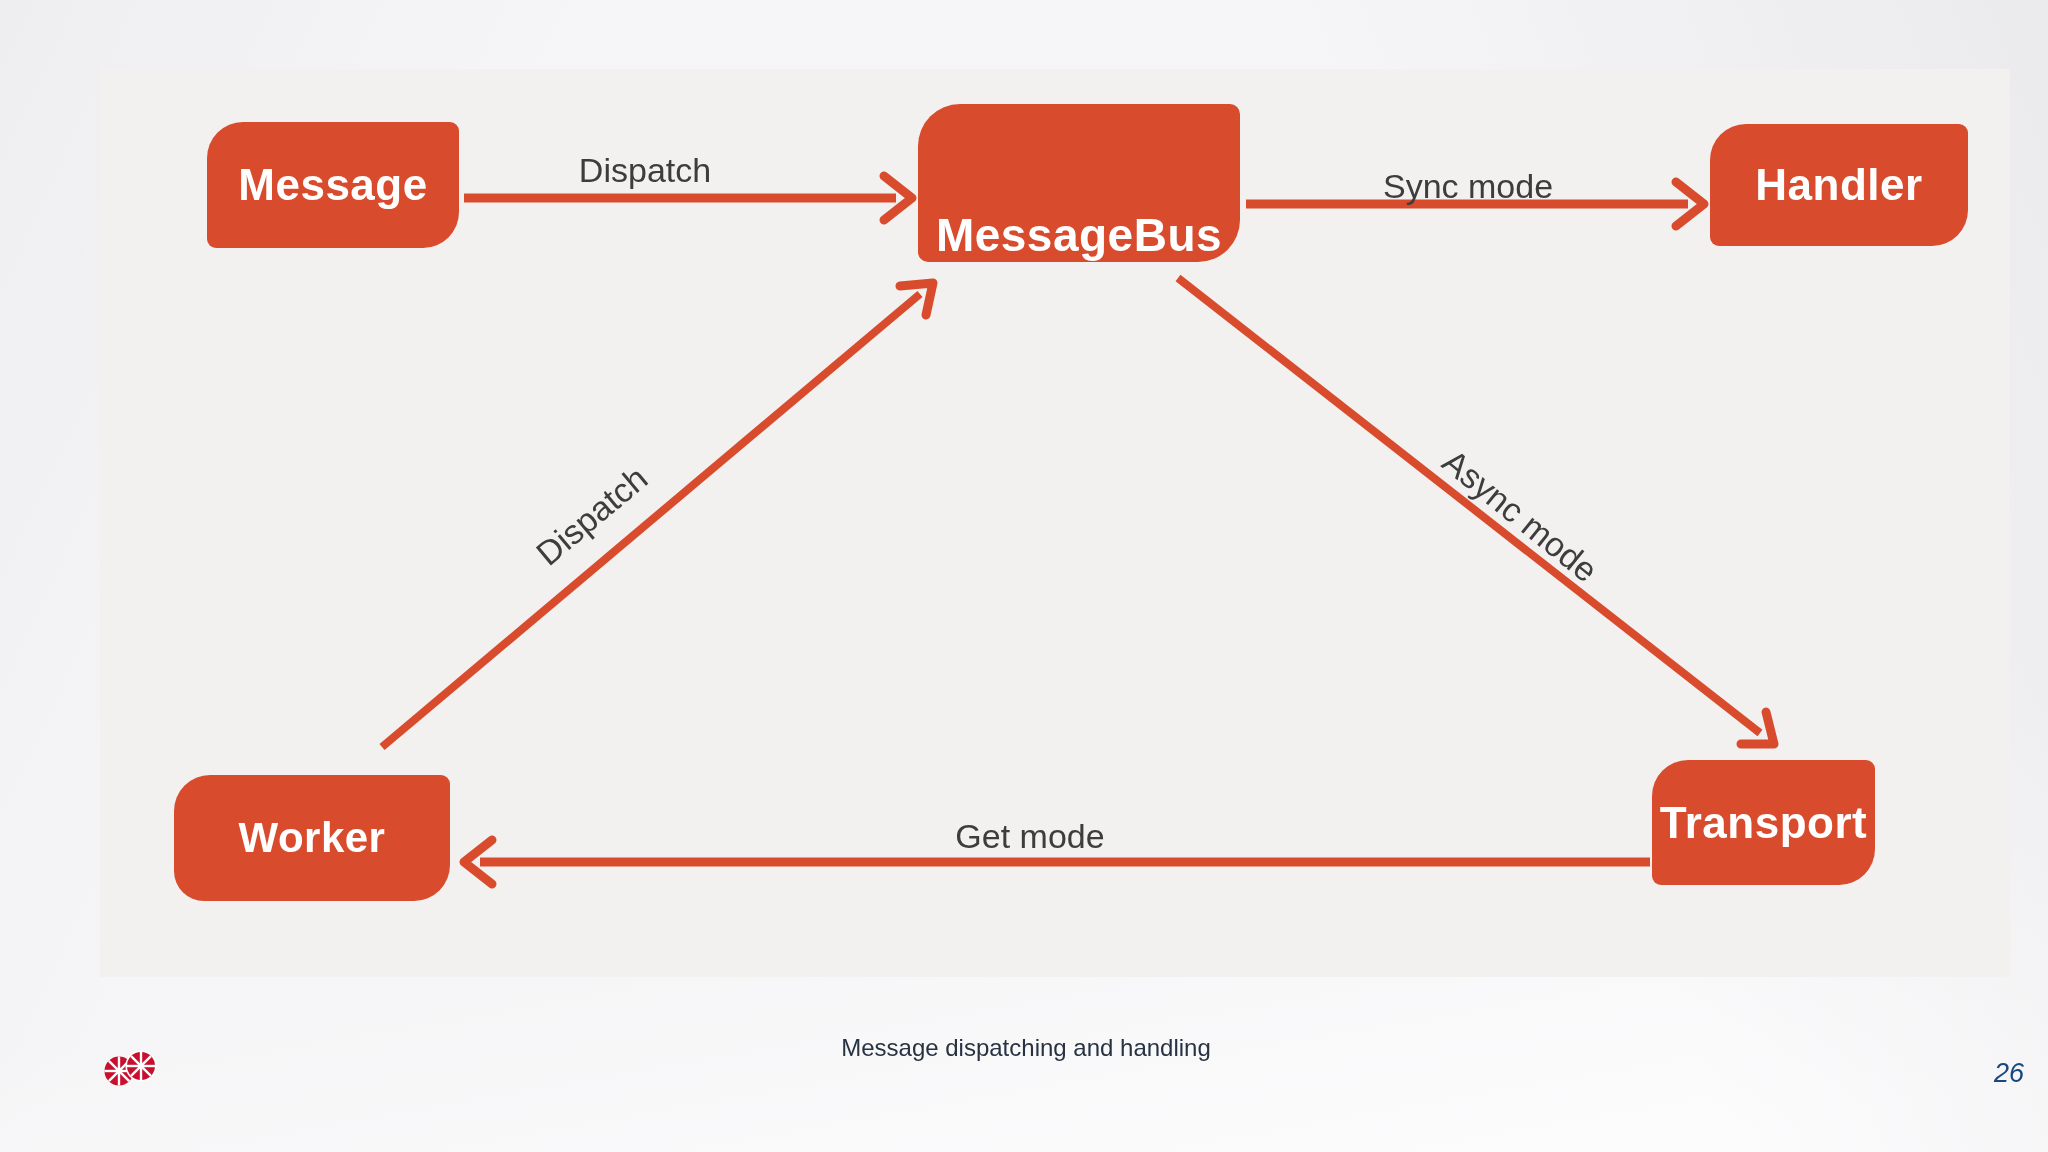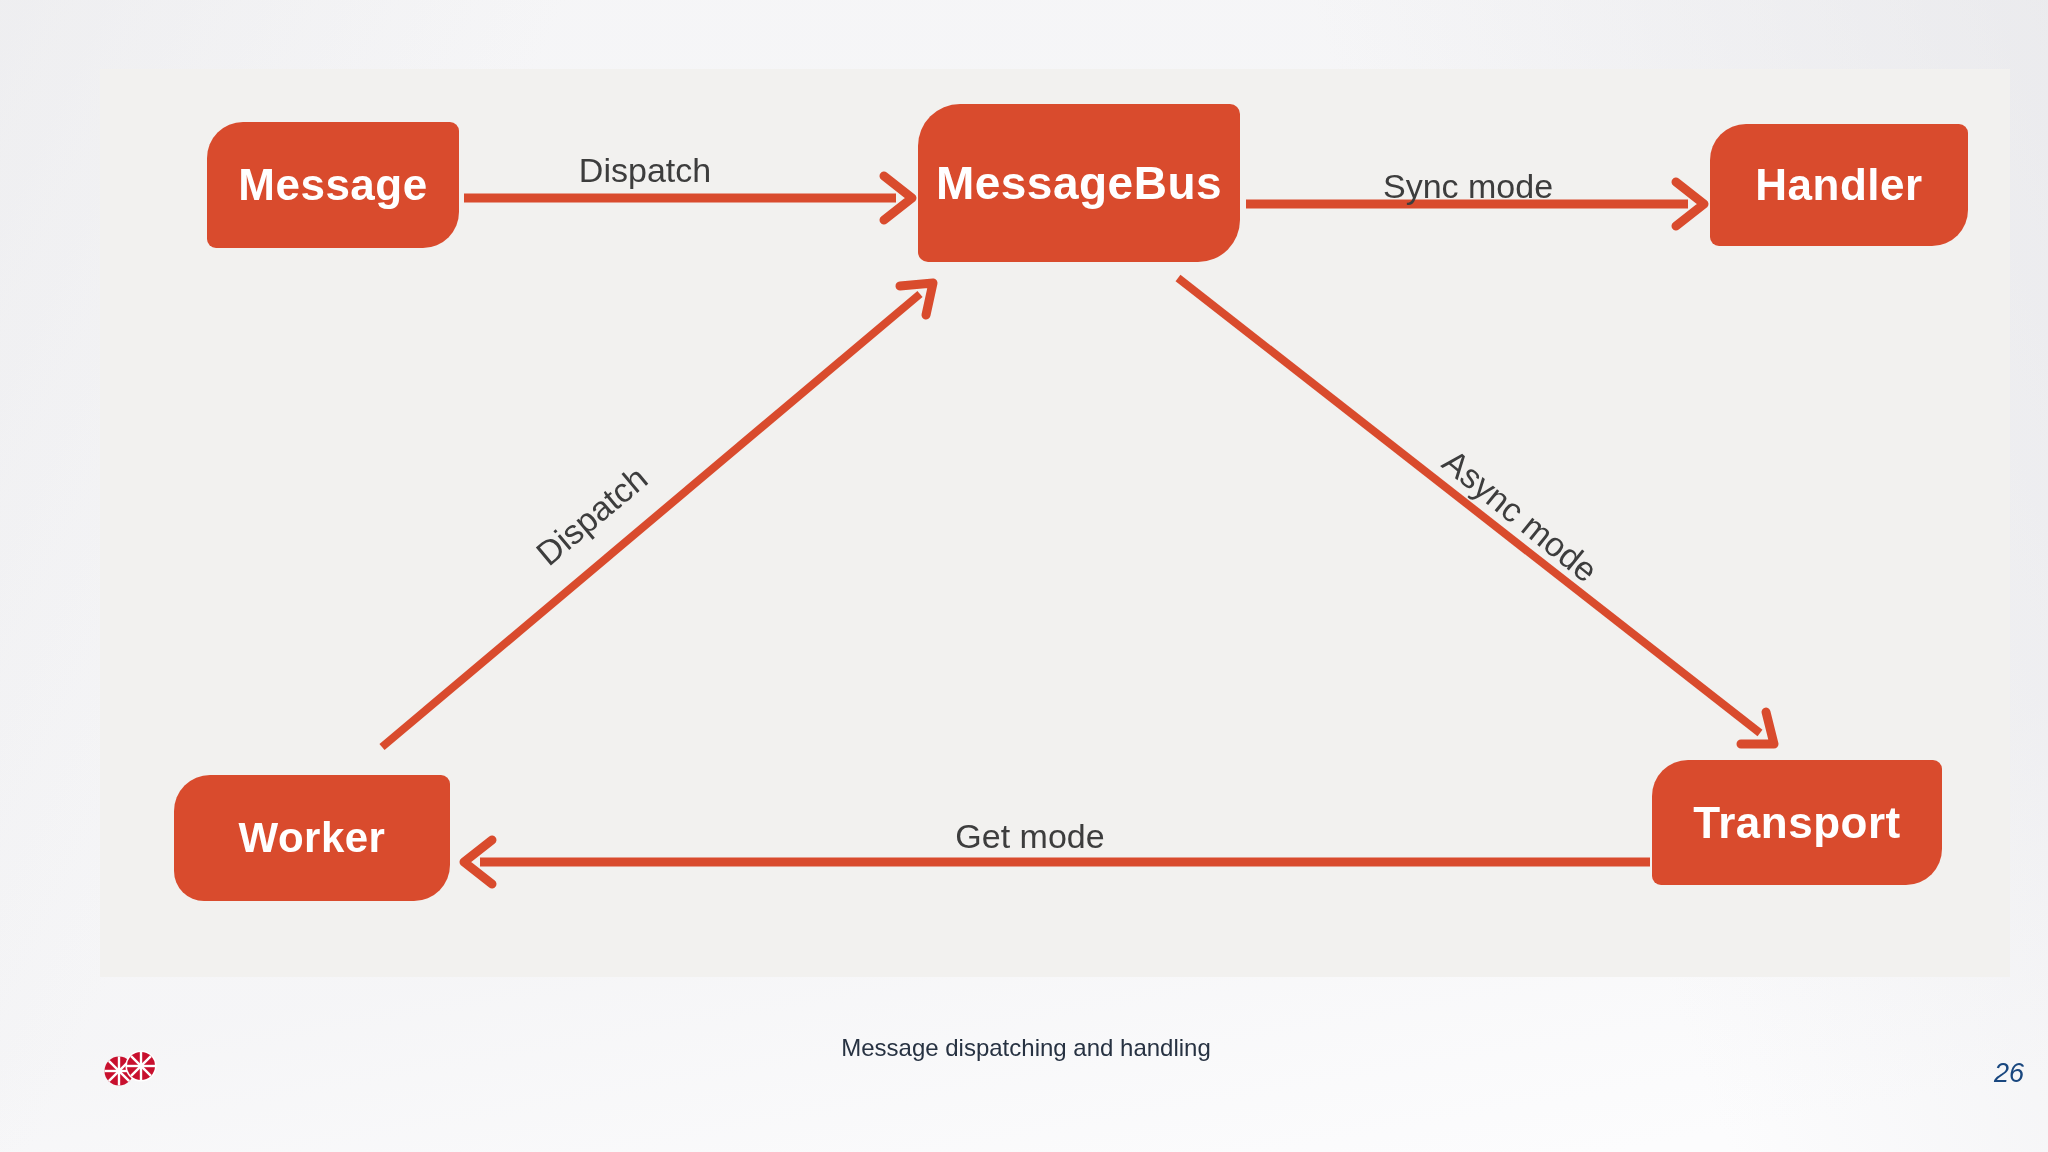--- a/index.html
+++ b/index.html
@@ -26,24 +26,24 @@
     position:absolute;left:70px;top:69px;width:1910px;height:908px;
     background:var(--panel);
   }
   .node{
     position:absolute;display:flex;align-items:center;justify-content:center;
     background:var(--accent);color:var(--node-text);
     font-weight:bold;letter-spacing:.5px;
     border-radius:36px 9px 36px 9px;
   }
   .node-message   {left:177px; top:122px; width:252px; height:126px; font-size:44px;}
-  .node-messagebus{left:888px; top:104px; width:322px; height:158px; font-size:46px; border-radius:42px 10px 42px 10px;}
+  .node-messagebus{left:888px; top:104px; width:322px; height:158px; font-size:46px; border-radius:42px 10px 42px 10px;align-items:flex-end;}
   .node-handler   {left:1680px;top:124px; width:258px; height:122px; font-size:44px;}
   .node-worker    {left:144px; top:775px; width:276px; height:126px; font-size:42px; border-radius:36px 9px 36px 30px;}
-  .node-transport {left:1622px;top:760px; width:290px; height:125px; font-size:44px;justify-content:center;}
+  .node-transport {left:1622px;top:760px; width:223px; height:125px; font-size:44px;justify-content:center;}
   .edges-svg{position:absolute;left:0;top:0;width:2048px;height:1152px;pointer-events:none;}
   .arrow-line{stroke:var(--accent);fill:none;}
   .edge-label{
     position:absolute;color:var(--edge-label);font-size:34px;white-space:nowrap;
     transform:translate(-50%,-50%);
   }
   .el-dispatch-top {left:615px; top:170px;}
   .el-sync-mode    {left:1438px;top:186px;}
   .el-dispatch-diag{left:562px; top:516px; transform:translate(-50%,-50%) rotate(-40deg);}
   .el-async-mode   {left:1490px;top:516px; transform:translate(-50%,-50%) rotate(39deg);}

